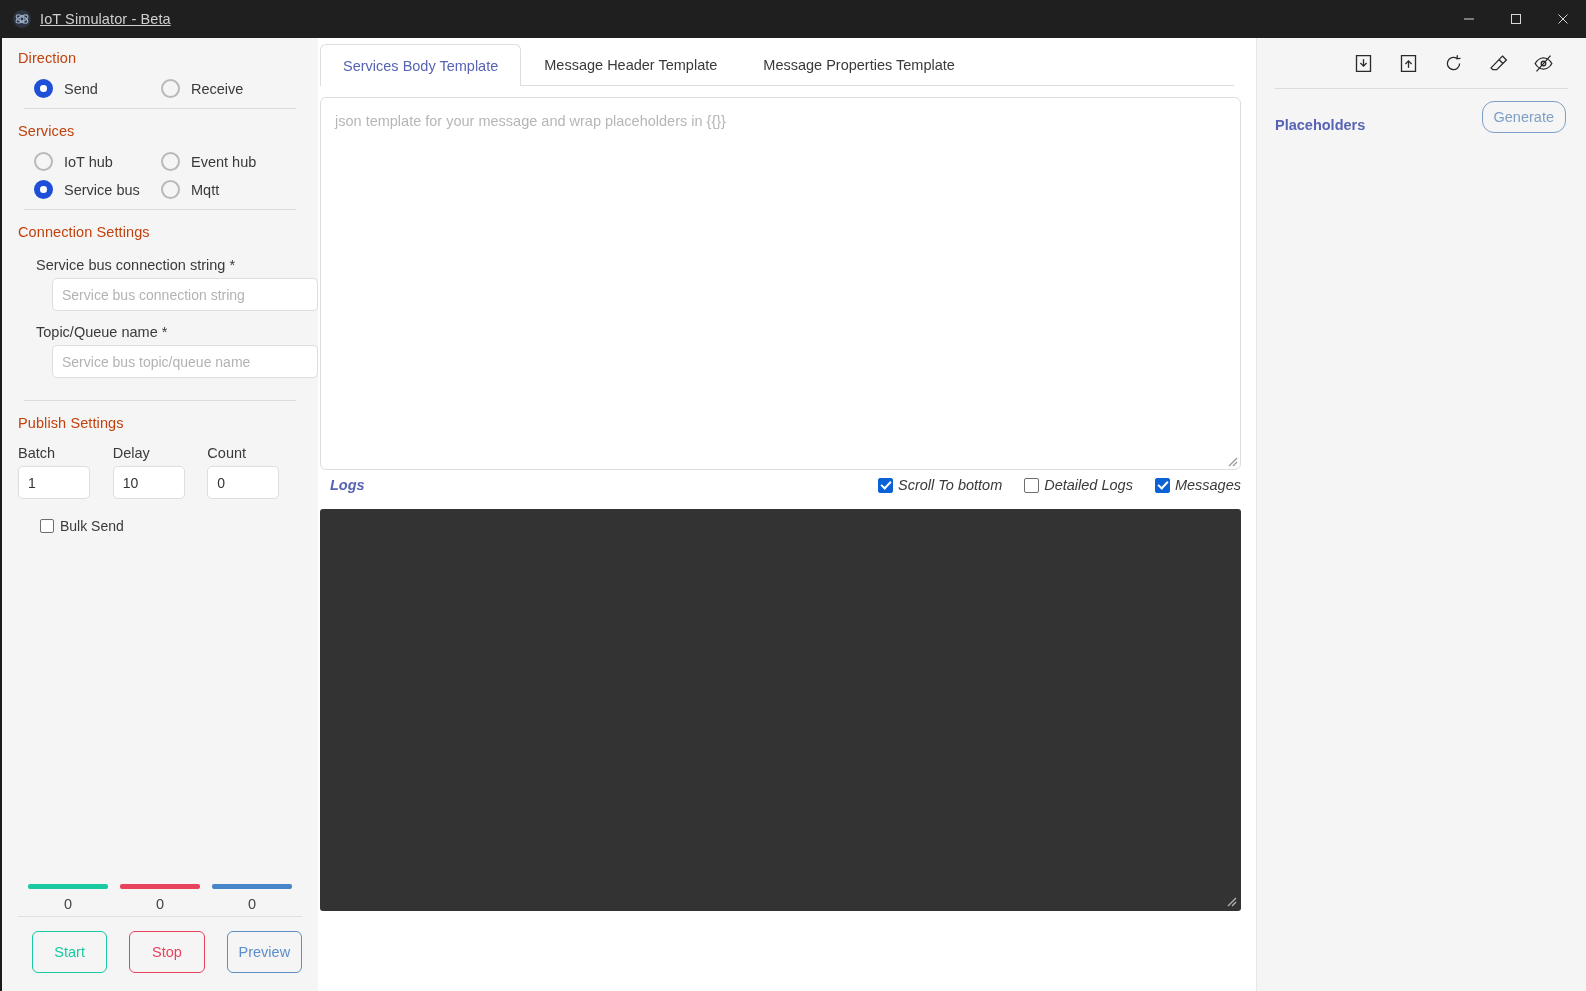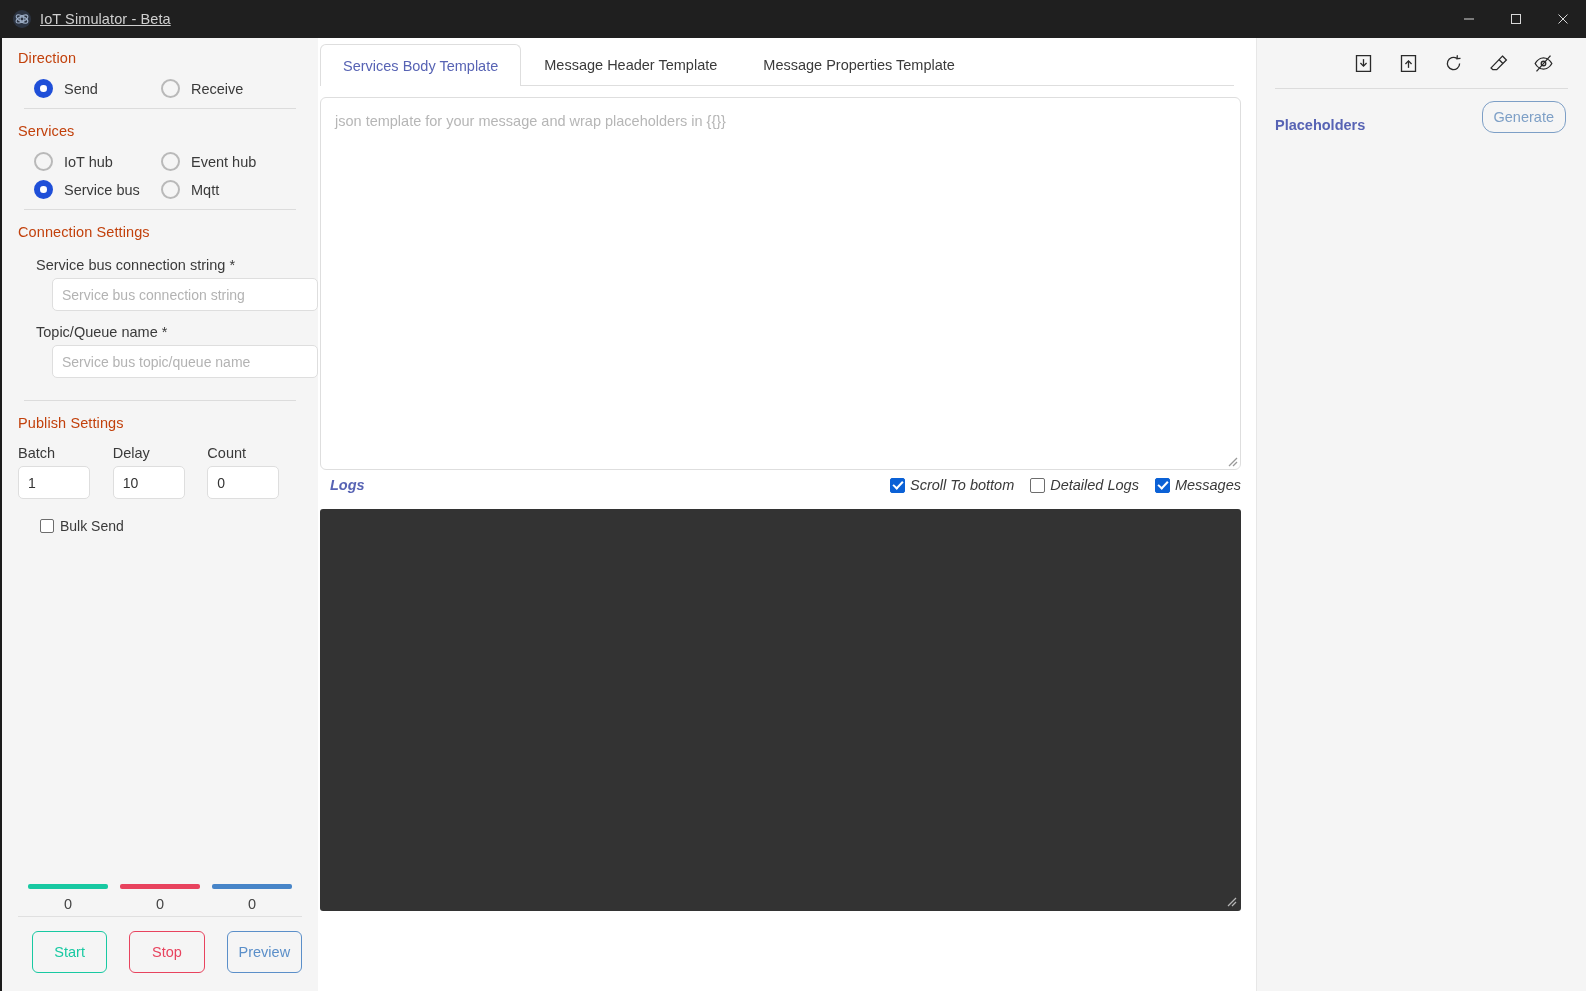--- a/index.html
+++ b/index.html
@@ -188,21 +188,21 @@
 
   .logs-bar {
     display: flex; align-items: center;
     width: 921px; height: 30px; font-style: italic;
   }
   .logs-title {
     font-size: 14.5px; font-weight: bold; color: #5763b4;
     margin-left: 10px;
   }
   .logs-spacer { flex: 1 1 auto; }
-  .logs-cbs { display: flex; align-items: center; gap: 16px; }
+  .logs-cbs { display: flex; align-items: center; gap: 22px; }
   .logs-cb { display: flex; align-items: center; }
   .logs-cb .cbox { width: 15px; height: 15px; margin-right: 5px; }
   .logs-cb .cb-label { font-size: 14.5px; color: #3a3a3a; }
 
   .logpanel-wrap { position: relative; width: 921px; margin-top: 9px; }
   .logpanel {
     width: 921px; height: 402px;
     background: #333333; border-radius: 3px;
   }
   .grip-dark { position: absolute; right: 4px; bottom: 4px; width: 13px; height: 13px; }

